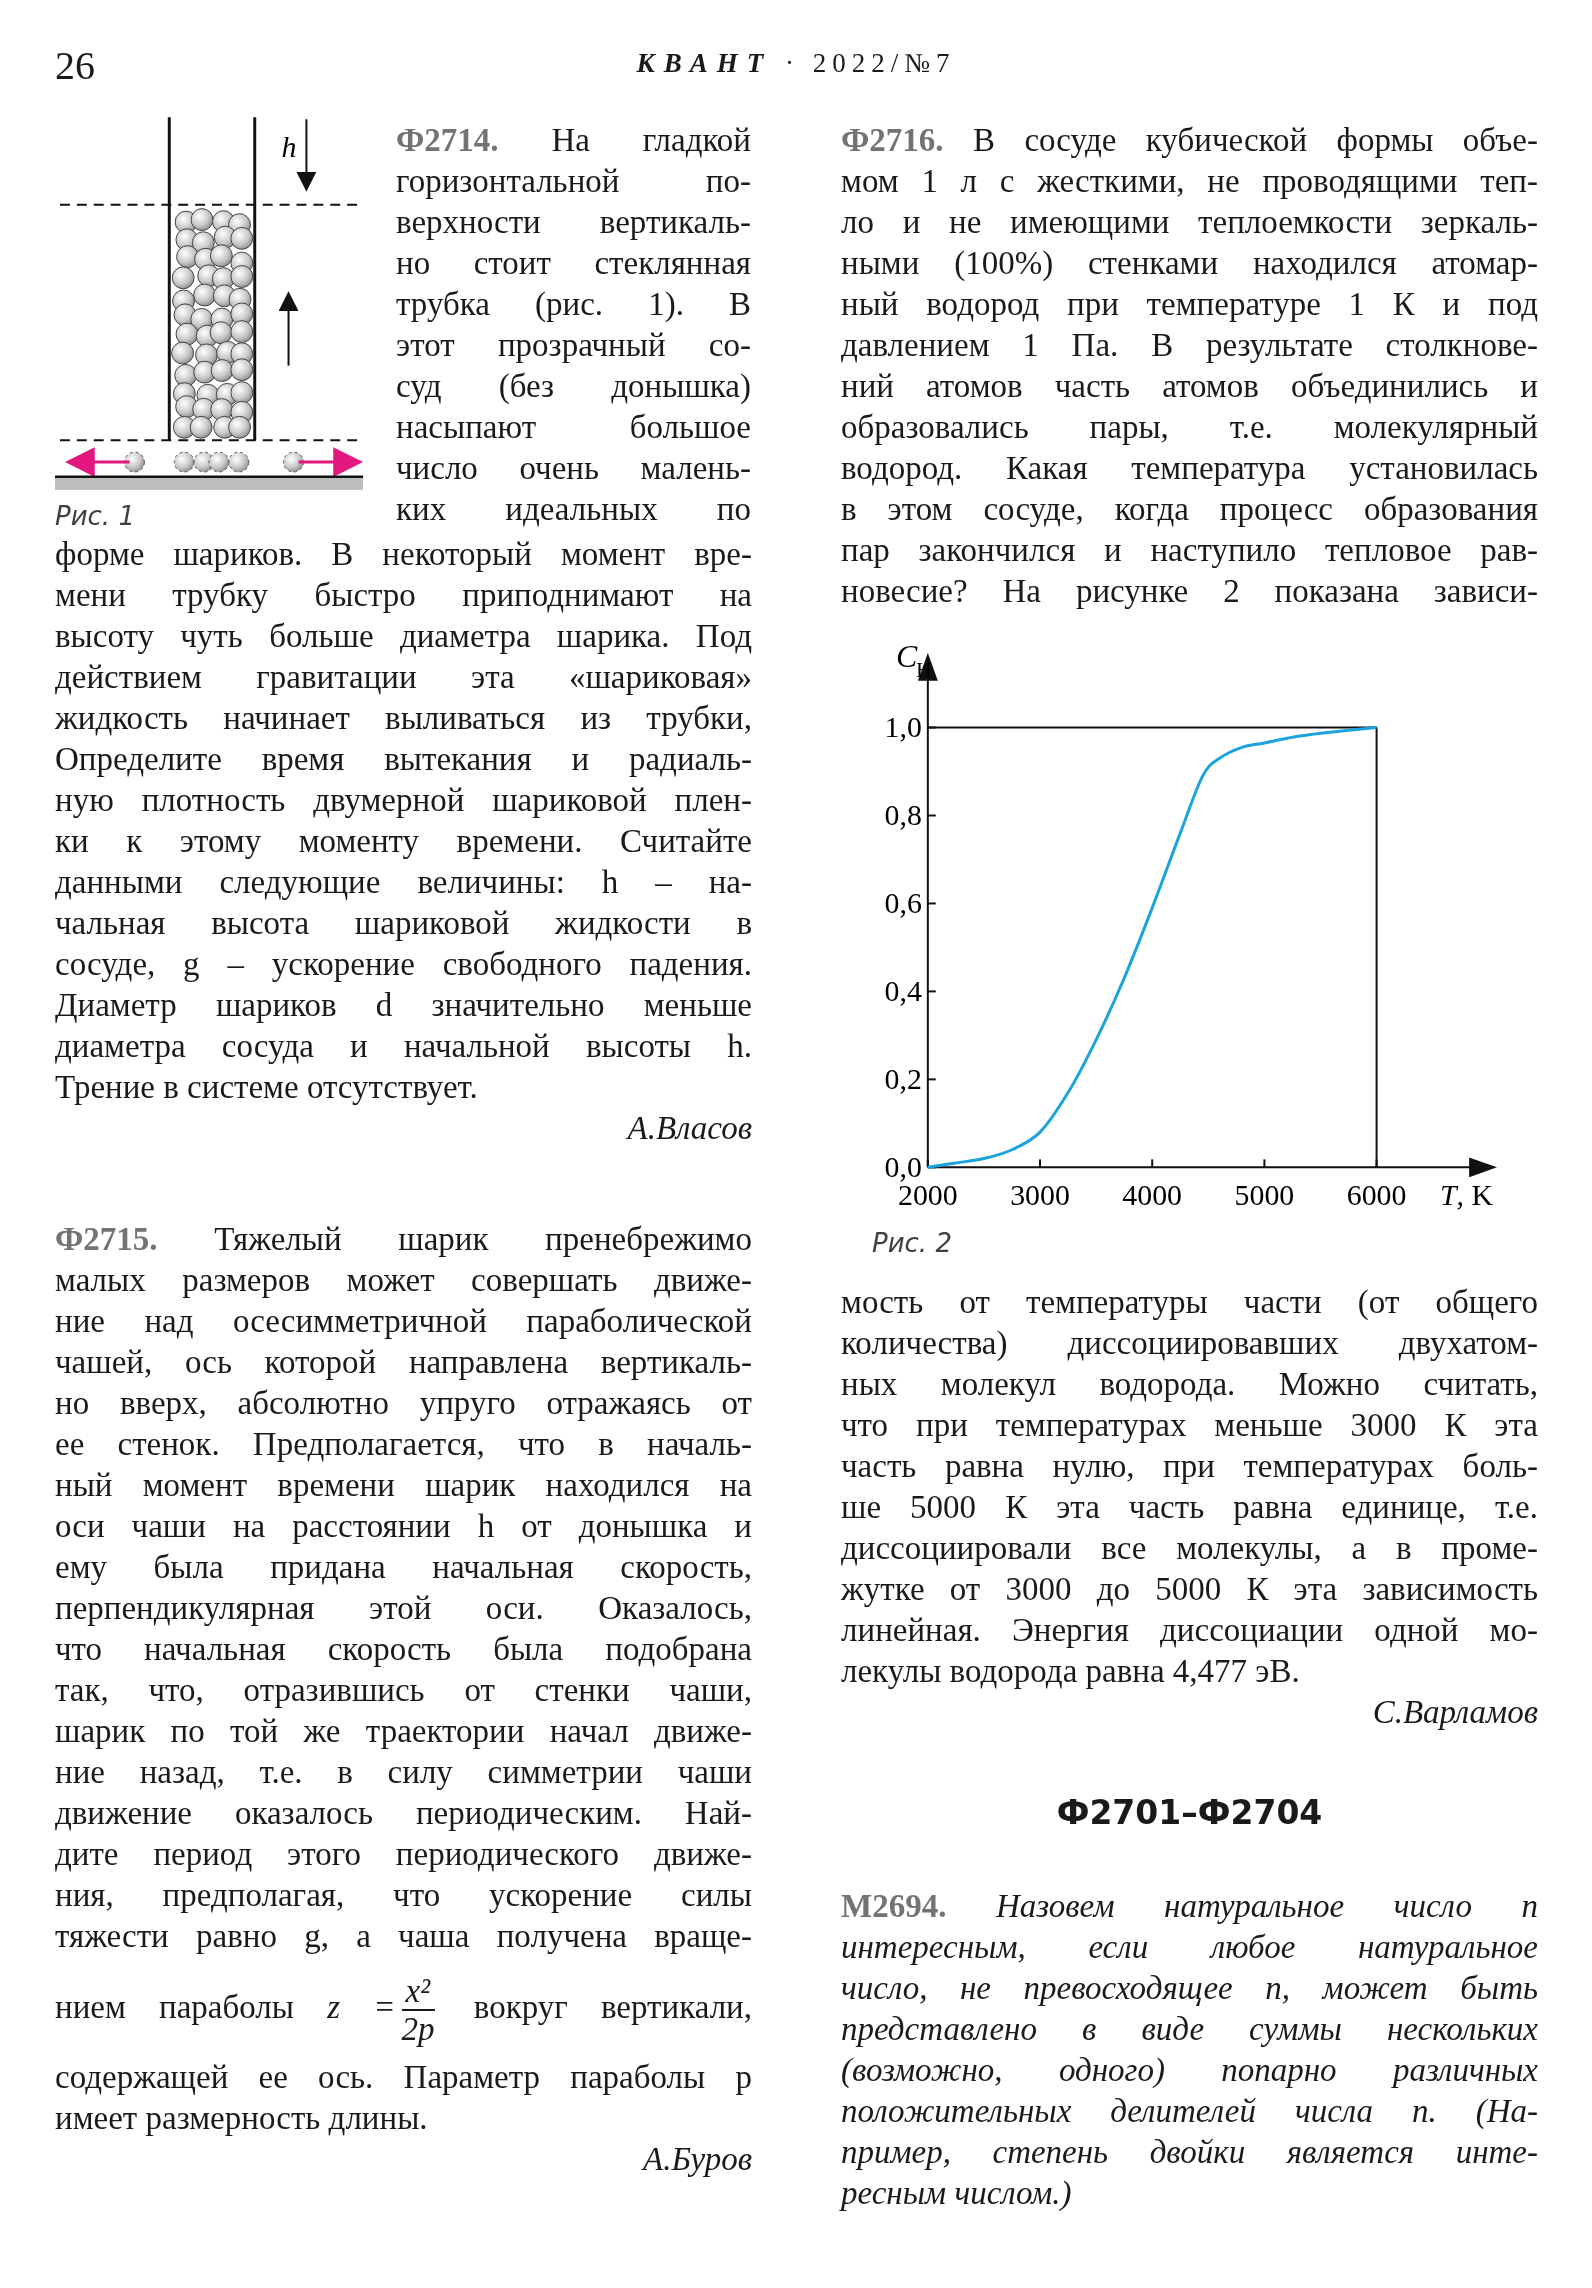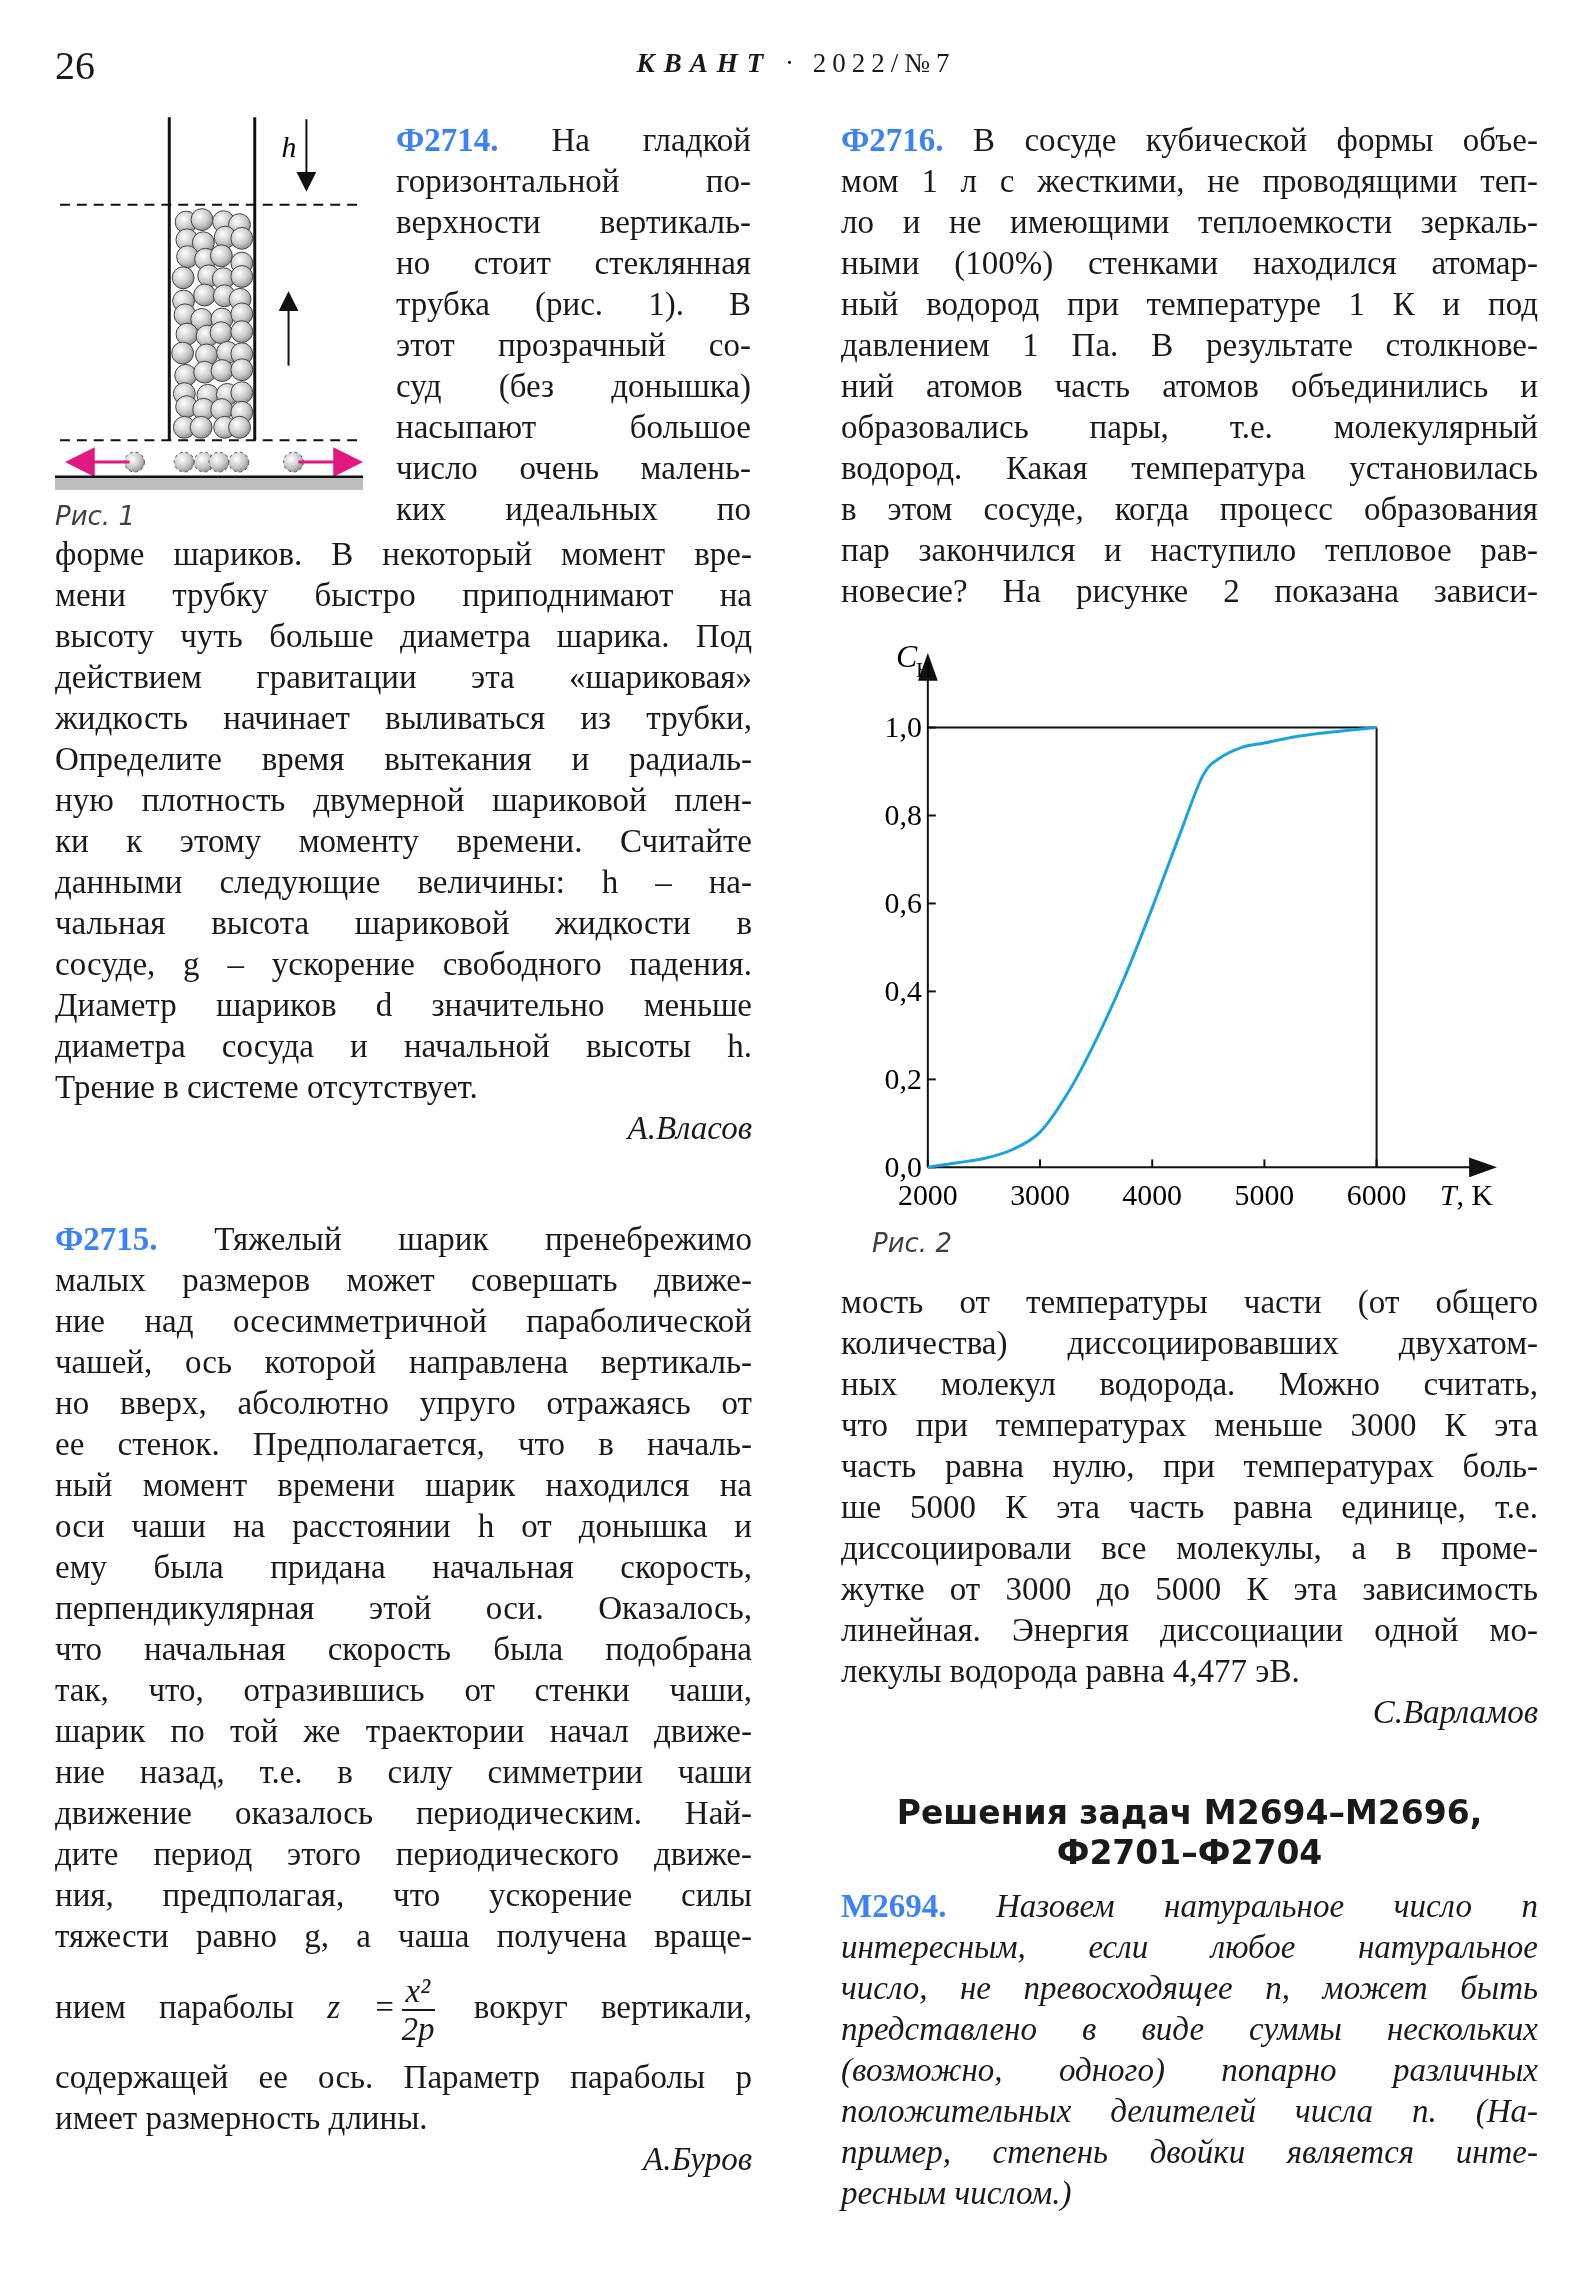--- a/index.html
+++ b/index.html
@@ -5,21 +5,21 @@
   html, body { margin: 0; padding: 0; background: #ffffff; }
   body { width: 1592px; height: 2289px; position: relative; overflow: hidden;
          font-family: "Liberation Serif", "DejaVu Serif", serif; color: #1a1a1a; }
   .abs { position: absolute; }
   .page-num { left: 55px; top: 42px; font-size: 40px; }
   .running-head { left: 0; width: 1592px; top: 48px; text-align: center; font-size: 27px; letter-spacing: 6px; }
   .running-head .mag { font-weight: bold; letter-spacing: 9px; font-style: italic; }
   .col { position: absolute; font-size: 33px; line-height: 41px; text-align: justify; }
   .line { display: block; text-align: justify; text-align-last: justify; white-space: nowrap; height: 41px; overflow: visible; }
   .line.last { text-align-last: left; }
-  .pid { color: #3b82f6; font-weight: bold; }
+  .pid { color: #737373; font-weight: bold; }
   .author { display: block; text-align: right; font-style: italic; height: 41px; }
   .fig-caption { font-family: "DejaVu Sans", sans-serif; font-style: italic; font-size: 26px; color: #404040; }
   .section-title { font-family: "DejaVu Sans", sans-serif; font-weight: bold; font-size: 33px; text-align: center; line-height: 40px; }
   .it { font-style: italic; }
   .frac { display: inline-block; vertical-align: middle; text-align: right; font-style: italic; line-height: 36px; margin: 0 6px; }
   .frac .num { display: block; border-bottom: 2px solid #1a1a1a; padding: 0 4px; }
   .frac .den { display: block; }
   svg text { font-family: "Liberation Serif", "DejaVu Serif", serif; }
 </style>
 </head>
@@ -262,21 +262,20 @@
     <span class="line">часть равна нулю, при температурах боль-</span>
     <span class="line">ше 5000 К эта часть равна единице, т.е.</span>
     <span class="line">диссоциировали все молекулы, а в проме-</span>
     <span class="line">жутке от 3000 до 5000 К эта зависимость</span>
     <span class="line">линейная. Энергия диссоциации одной мо-</span>
     <span class="line last">лекулы водорода равна 4,477 эВ.</span>
     <span class="author">С.Варламов</span>
   </div>
 
 <div class="abs section-title" style="left:841px; top:1793px; width:697px;">
-  <div>Решения задач М2694–М2696,</div>
   <div>Ф2701–Ф2704</div>
 </div>
 
 <div class="col it" style="left:841px; top:1886px; width:697px;" id="m2694">
     <span class="line"><span class="pid" style="font-style: normal;">М2694.</span> <span>Назовем натуральное число n</span></span>
     <span class="line">интересным, если любое натуральное</span>
     <span class="line">число, не превосходящее n, может быть</span>
     <span class="line">представлено в виде суммы нескольких</span>
     <span class="line">(возможно, одного) попарно различных</span>
     <span class="line">положительных делителей числа n. (На-</span>

